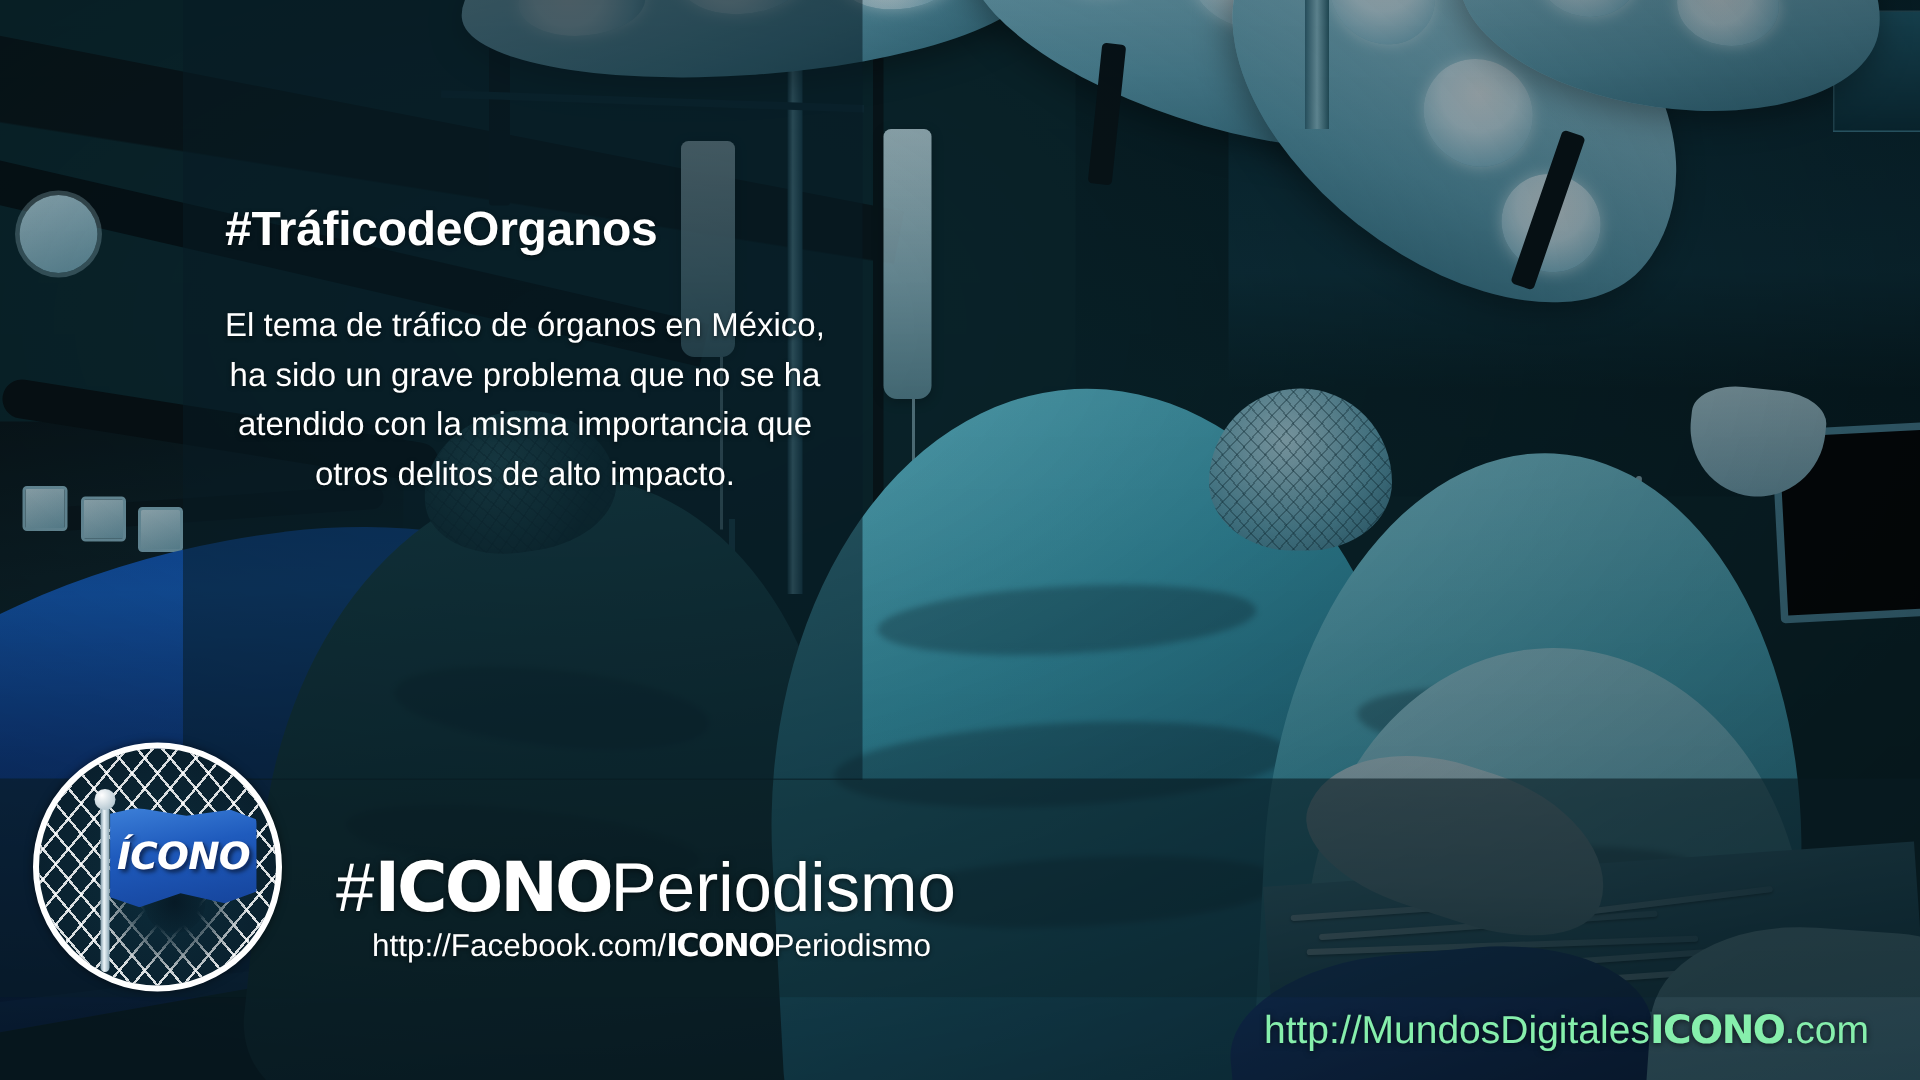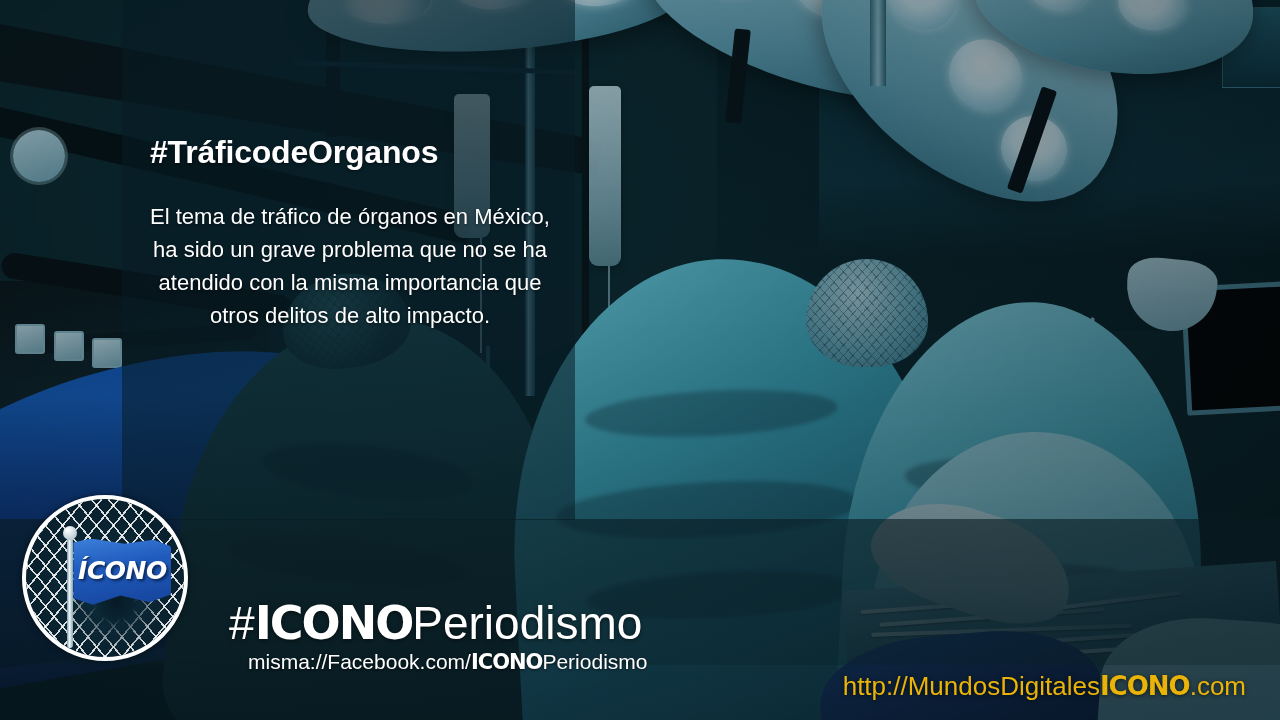--- a/index.html
+++ b/index.html
@@ -307,40 +307,40 @@
     text-shadow:0 1px 3px rgba(0,0,0,.55);
   }
   .body-copy{
     position:absolute;left:150px;top:200px;width:400px;
     font-size:22px;line-height:33px;color:#ffffff;
     text-shadow:0 1px 3px rgba(0,0,0,.55);
     text-align:center;
   }
 
   
-  .brand-wrap{position:absolute;left:224px;top:598px;text-align:center;}
+  .brand-wrap{position:absolute;left:224px;top:566px;}
   .brand-hash{
     font-size:46px;line-height:50px;color:#ffffff;font-weight:300;
     white-space:nowrap;
     text-shadow:0 1px 4px rgba(0,0,0,.6);
   }
   .brand-hash .stencil{
     font-family:"DejaVu Sans",sans-serif;
     font-weight:bold;letter-spacing:-2px;
   }
   .brand-url{
     margin-top:2px;margin-left:24px;
     font-size:21px;color:#ffffff;white-space:nowrap;
     text-shadow:0 1px 3px rgba(0,0,0,.6);
   }
   .brand-url .stencil{font-family:"DejaVu Sans",sans-serif;font-weight:bold;letter-spacing:-1px;}
 
   .footer-url{
     position:absolute;right:34px;top:671px;
-    font-size:26px;color:#eab308;white-space:nowrap;
+    font-size:26px;color:#86efac;white-space:nowrap;
     text-shadow:0 1px 4px rgba(0,0,0,.65);
   }
   .footer-url .stencil{font-family:"DejaVu Sans",sans-serif;font-weight:bold;letter-spacing:-1px;}
 
   
   .logo{
     position:absolute;left:22px;top:495px;width:166px;height:166px;
   }
   .logo-ring{
     position:absolute;inset:0;border-radius:50%;
@@ -504,21 +504,21 @@
 
   <div class="ov-left-panel"></div>
   <div class="ov-band-mid"></div>
   <div class="ov-band-bottom"></div>
 
   <div class="headline">#TráficodeOrganos</div>
   <div class="body-copy">El tema de tráfico de órganos en México, ha sido un grave problema que no se ha atendido con la misma importancia que otros delitos de alto impacto.</div>
 
   <div class="brand-wrap">
     <div class="brand-hash"><span>#</span><span class="stencil">ICONO</span><span>Periodismo</span></div>
-    <div class="brand-url"><span>misma://Facebook.com/</span><span class="stencil">ICONO</span><span>Periodismo</span></div>
+    <div class="brand-url"><span>http://Facebook.com/</span><span class="stencil">ICONO</span><span>Periodismo</span></div>
   </div>
 
   <div class="footer-url"><span>http://MundosDigitales</span><span class="stencil">ICONO</span><span>.com</span></div>
 
   <div class="logo">
     <div class="logo-ring">
       <div class="logo-net"></div>
       <div class="logo-vortex"></div>
       <div class="flagpole"></div>
       <div class="flagpole-top"></div>

